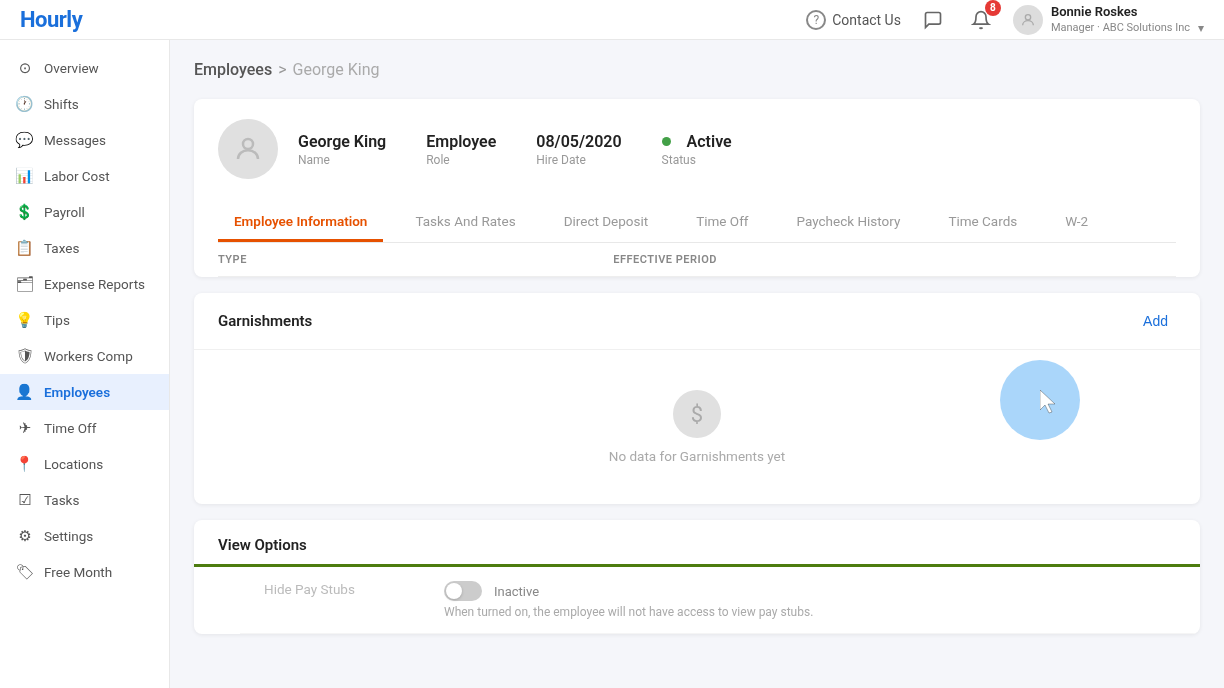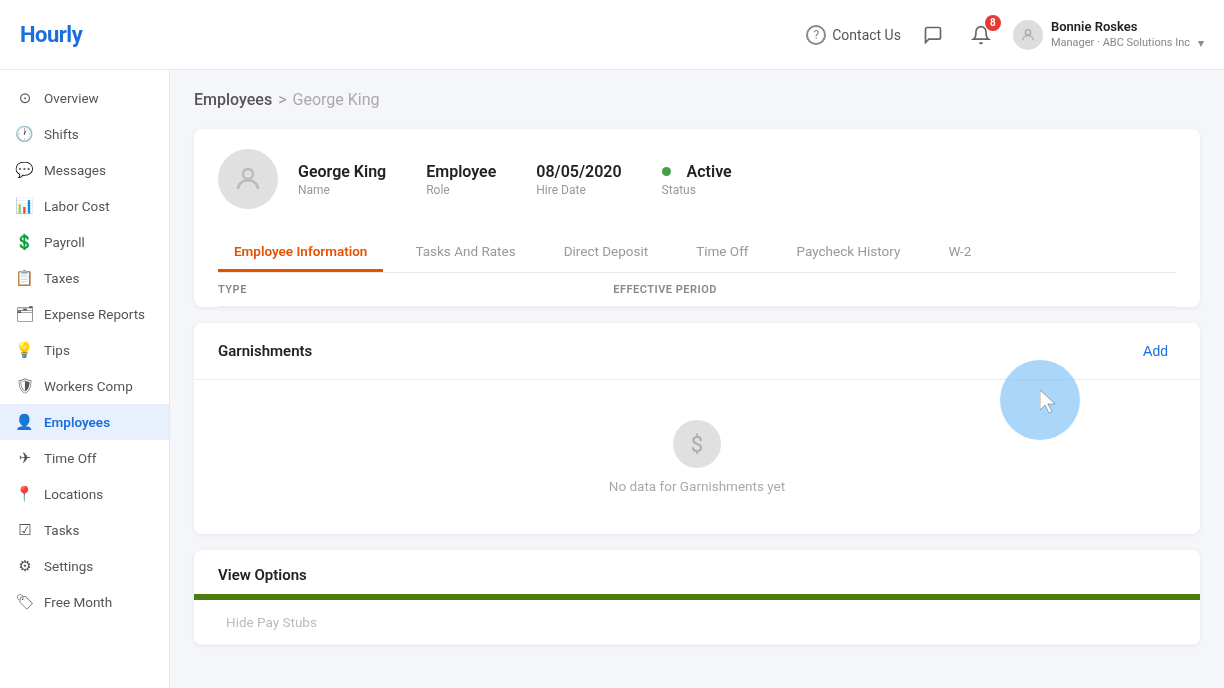--- a/index.html
+++ b/index.html
@@ -1,20 +1,20 @@
 <!DOCTYPE html>
 <html><head>
   <meta charset="utf-8">
   <style>
     * { box-sizing: border-box; margin: 0; padding: 0; }
     body { font-family: -apple-system, BlinkMacSystemFont, 'Segoe UI', Roboto, sans-serif; background: #f5f6fa; color: #333; height: 688px; width: 1224px; overflow: hidden; display: flex; flex-direction: column; }
 
     
     .header {
-      height: 70px;
+      height: 40px;
       background: #fff;
       border-bottom: 1px solid #e8e8e8;
       display: flex;
       align-items: center;
       padding: 0 20px;
       justify-content: space-between;
       flex-shrink: 0;
       z-index: 10;
       gap: 36px;
     }
@@ -293,28 +293,29 @@
       border-radius: 8px;
       box-shadow: 0 1px 4px rgba(0,0,0,0.07);
       margin-top: 16px;
       overflow: hidden;
     }
     .view-options-header {
       padding: 16px 24px 10px 24px;
       font-size: 15px;
       font-weight: 600;
       color: #222;
-      border-bottom: 6px solid #4d7c0f;
+      border-bottom: 3px solid #4d7c0f;
     }
     .view-option-row {
       display: flex;
       align-items: flex-start;
-      padding: 14px 32px;
+      padding: 14px 24px;
       border-bottom: 1px solid #f5f5f5;
       gap: 60px;
+      margin-left: 46px;
     }
     .view-option-label {
       font-size: 13.5px;
       color: #bbb;
       min-width: 120px;
     }
     .view-option-right {}
     .toggle-container {
       display: flex;
       align-items: center;
@@ -519,20 +520,21 @@
           </div>
         </div>
 
         <div class="tabs">
 
         <div class="tab active">Employee Information</div>
             <div class="tab">Tasks And Rates</div>
             <div class="tab">Direct Deposit</div>
             <div class="tab">Time Off</div>
             <div class="tab">Paycheck History</div>
+            <div class="tab">Time Cards</div>
             <div class="tab">W-2</div>
           </div>
 
         <div class="table-header">
           <div class="col-type">TYPE</div>
           <div class="col-period">EFFECTIVE PERIOD</div>
         </div>
       </div>
 
       <div class="section">
@@ -543,20 +545,27 @@
         <div class="empty-state">
           <div class="empty-icon">$</div>
           <div class="empty-text">No data for Garnishments yet</div>
         </div>
       </div>
 
       <div class="view-options-section">
         <div class="view-options-header">View Options</div>
         <div class="view-option-row">
           <div class="view-option-label">Hide Pay Stubs</div>
+          <div class="view-option-right">
+            <div class="toggle-container">
+              <div class="toggle"></div>
+              <span class="toggle-label">Inactive</span>
+            </div>
+            <div class="view-option-desc">When turned on, the employee will not have access to view pay stubs.</div>
+          </div>
         </div>
       </div>
 
     </div>
   </main>
 </div>
 
 <div class="blue-circle"></div>
 <div class="cursor-arrow">
   <svg width="20" height="24" viewBox="0 0 20 24" fill="white" stroke="rgba(0,0,0,0.3)" stroke-width="1">

